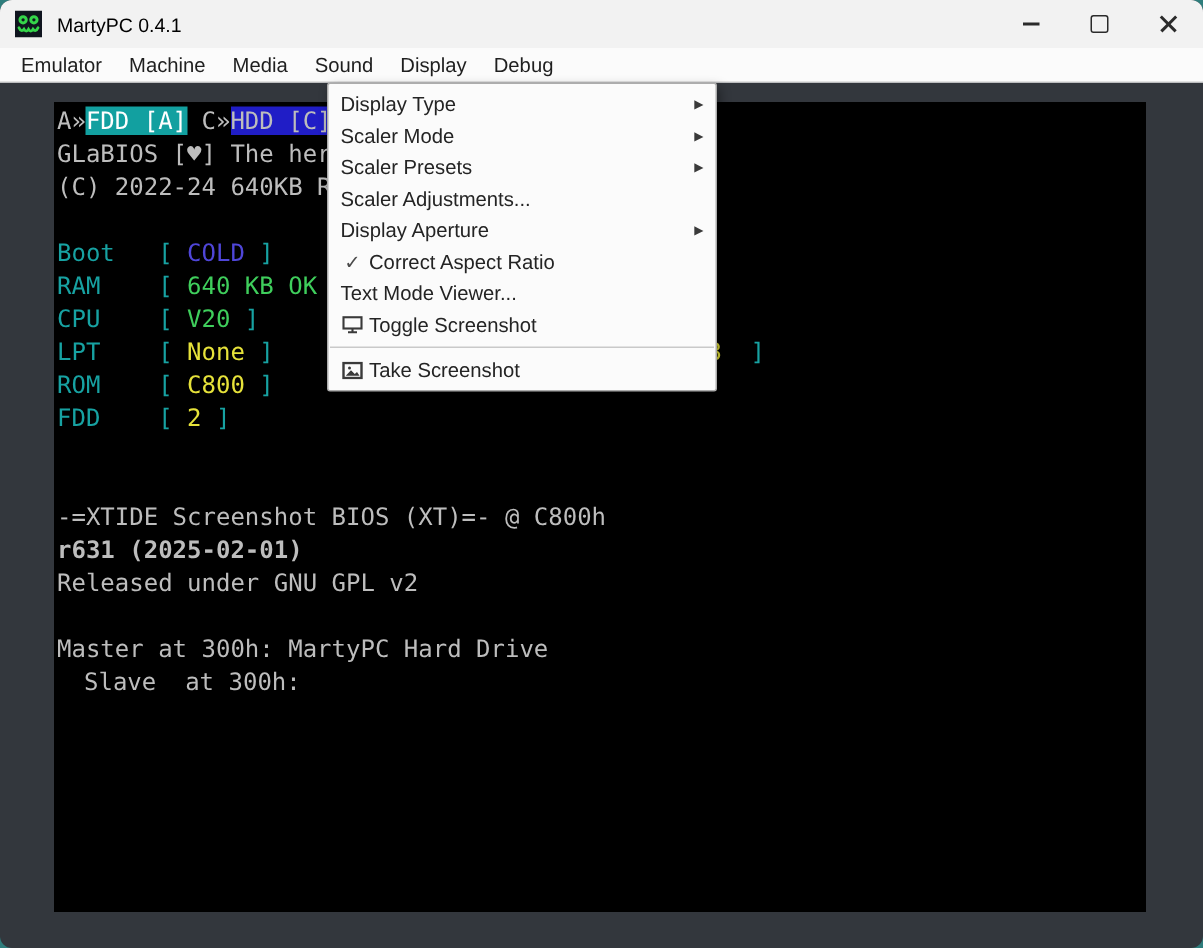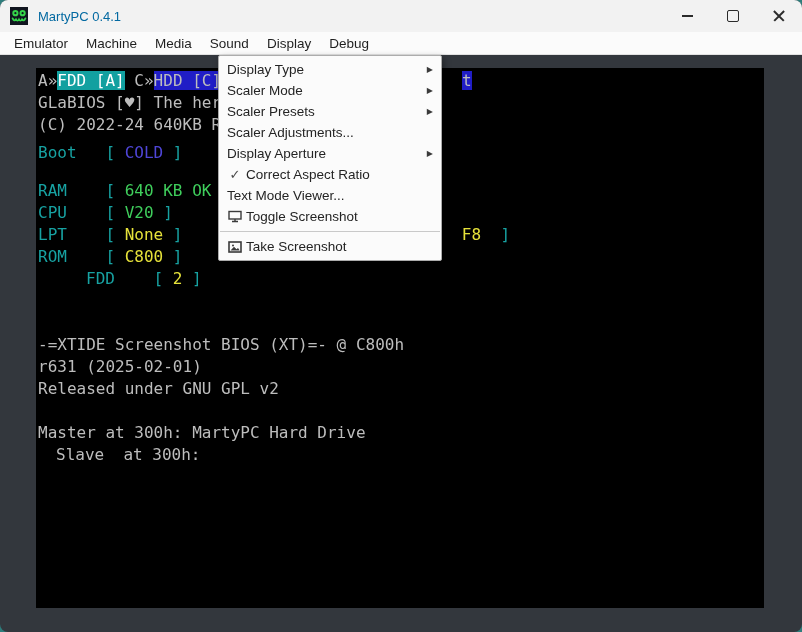--- a/index.html
+++ b/index.html
@@ -13,21 +13,21 @@
     position:absolute;inset:0;
     border-radius:8px;overflow:hidden;
     background:#33373D;
   }
   
   .titlebar{
     height:32px;background:#F2F2F2;
     display:flex;align-items:center;
   }
   .app-icon{width:18px;height:18px;margin-left:10px;flex:0 0 auto;}
-  .title{font-size:13px;color:#0369a1;margin-left:10px;}
+  .title{font-size:13px;color:#000000;margin-left:10px;}
   .controls{margin-left:auto;display:flex;height:100%;}
   .ctrl{width:46px;height:100%;display:flex;align-items:center;justify-content:center;}
   .min-glyph{width:11px;height:1.5px;background:#2b2b2b;}
   .max-glyph{width:10px;height:10px;border:1.5px solid #2b2b2b;border-radius:2px;}
   .close-glyph{position:relative;width:12px;height:12px;}
   .close-glyph::before,.close-glyph::after{
     content:"";position:absolute;left:-1px;top:5px;width:14px;height:1.5px;background:#2b2b2b;
   }
   .close-glyph::before{transform:rotate(45deg);}
   .close-glyph::after{transform:rotate(-45deg);}
@@ -43,21 +43,21 @@
     position:absolute;left:36px;top:68px;width:728px;height:540px;
     background:#000;
   }
   .crt-line{
     position:absolute;left:2px;white-space:pre;
     font-family:"DejaVu Sans Mono",monospace;
     font-size:16px;line-height:22px;height:22px;
   }
   
   .dropdown{
-    position:absolute;left:218px;top:55px;width:224px;
+    position:absolute;left:218px;top:55px;width:260px;
     background:#FBFBFB;border:1px solid #ACACAC;border-radius:2px;
     box-shadow:2px 3px 7px rgba(0,0,0,0.38);
     padding:3px 0;z-index:10;box-sizing:border-box;
   }
   .mi{
     height:21px;display:flex;align-items:center;
     padding:0 8px;font-size:13.5px;color:#242424;cursor:default;
   }
   .mi .ic{width:16px;margin-right:3px;display:flex;align-items:center;justify-content:center;flex:0 0 auto;}
   .mi .check{font-size:13px;color:#4a4a4a;}
@@ -100,28 +100,28 @@
     <span class="mb-item">Media</span>
     <span class="mb-item">Sound</span>
     <span class="mb-item">Display</span>
     <span class="mb-item">Debug</span>
   </div>
 
   <div class="screen">
       <div class="crt-line" style="top: 2px;"><span style="color: rgb(189, 189, 189);">A»</span><span style="color: rgb(255, 255, 255); background: rgb(18, 160, 160);">FDD [A]</span><span> </span><span style="color: rgb(189, 189, 189);">C»</span><span style="color: rgb(189, 189, 189); background: rgb(32, 29, 198);">HDD [C]</span><span>                         </span><span style="color: rgb(189, 189, 189); background: rgb(32, 29, 198);">t</span></div>
       <div class="crt-line" style="top: 24px;"><span style="color: rgb(189, 189, 189);">GLaBIOS [♥] The herd</span></div>
       <div class="crt-line" style="top: 46px;"><span style="color: rgb(189, 189, 189);">(C) 2022-24 640KB Re</span></div>
-      <div class="crt-line" style="top: 74px;"><span style="color: rgb(23, 162, 162);">Boot</span><span>   </span><span style="color: rgb(23, 162, 162);">[ </span><span style="color: rgb(79, 70, 216);">COLD</span><span style="color: rgb(23, 162, 162);"> ]</span></div>
+      <div class="crt-line" style="top: 90px;"><span style="color: rgb(23, 162, 162);">Boot</span><span>   </span><span style="color: rgb(23, 162, 162);">[ </span><span style="color: rgb(79, 70, 216);">COLD</span><span style="color: rgb(23, 162, 162);"> ]</span></div>
       <div class="crt-line" style="top: 112px;"><span style="color: rgb(23, 162, 162);">RAM</span><span>    </span><span style="color: rgb(23, 162, 162);">[ </span><span style="color: rgb(63, 206, 92);">640 KB OK</span><span style="color: rgb(23, 162, 162);"> ]</span></div>
       <div class="crt-line" style="top: 134px;"><span style="color: rgb(23, 162, 162);">CPU</span><span>    </span><span style="color: rgb(23, 162, 162);">[ </span><span style="color: rgb(63, 206, 92);">V20</span><span style="color: rgb(23, 162, 162);"> ]</span></div>
       <div class="crt-line" style="top: 156px;"><span style="color: rgb(23, 162, 162);">LPT</span><span>    </span><span style="color: rgb(23, 162, 162);">[ </span><span style="color: rgb(230, 226, 58);">None</span><span style="color: rgb(23, 162, 162);"> ]</span><span>                             </span><span style="color: rgb(230, 226, 58);">F8</span><span>  </span><span style="color: rgb(23, 162, 162);">]</span></div>
       <div class="crt-line" style="top: 178px;"><span style="color: rgb(23, 162, 162);">ROM</span><span>    </span><span style="color: rgb(23, 162, 162);">[ </span><span style="color: rgb(230, 226, 58);">C800</span><span style="color: rgb(23, 162, 162);"> ]</span></div>
-      <div class="crt-line" style="top: 200px;"><span style="color: rgb(23, 162, 162); margin-left: 48px;">FDD</span><span>    </span><span style="color: rgb(23, 162, 162);">[ </span><span style="color: rgb(230, 226, 58);">2</span><span style="color: rgb(23, 162, 162);"> ]</span></div>
+      <div class="crt-line" style="top: 200px;"><span style="color: rgb(23, 162, 162);">FDD</span><span>    </span><span style="color: rgb(23, 162, 162);">[ </span><span style="color: rgb(230, 226, 58);">2</span><span style="color: rgb(23, 162, 162);"> ]</span></div>
       <div class="crt-line" style="top: 266px;"><span style="color: rgb(189, 189, 189);">-=XTIDE Screenshot BIOS (XT)=- @ C800h</span></div>
-      <div class="crt-line" style="top: 288px;"><span style="color: rgb(189, 189, 189);">r631 (2025-02-01)</span></div>
+      <div class="crt-line" style="top: 288px; font-weight: bold;"><span style="color: rgb(189, 189, 189);">r631 (2025-02-01)</span></div>
       <div class="crt-line" style="top: 310px;"><span style="color: rgb(189, 189, 189);">Released under GNU GPL v2</span></div>
       <div class="crt-line" style="top: 354px;"><span style="color: rgb(189, 189, 189); text-align: center;">Master at 300h: MartyPC Hard Drive</span></div>
       <div class="crt-line" style="top: 376px; margin-left: 18px;"><span style="color: rgb(189, 189, 189);">Slave  at 300h:</span></div>
     </div>
 
   <div class="dropdown">
     <div class="mi">
       <span class="lbl">Display Type</span>
       <span class="arrow">▶</span>
     </div>

